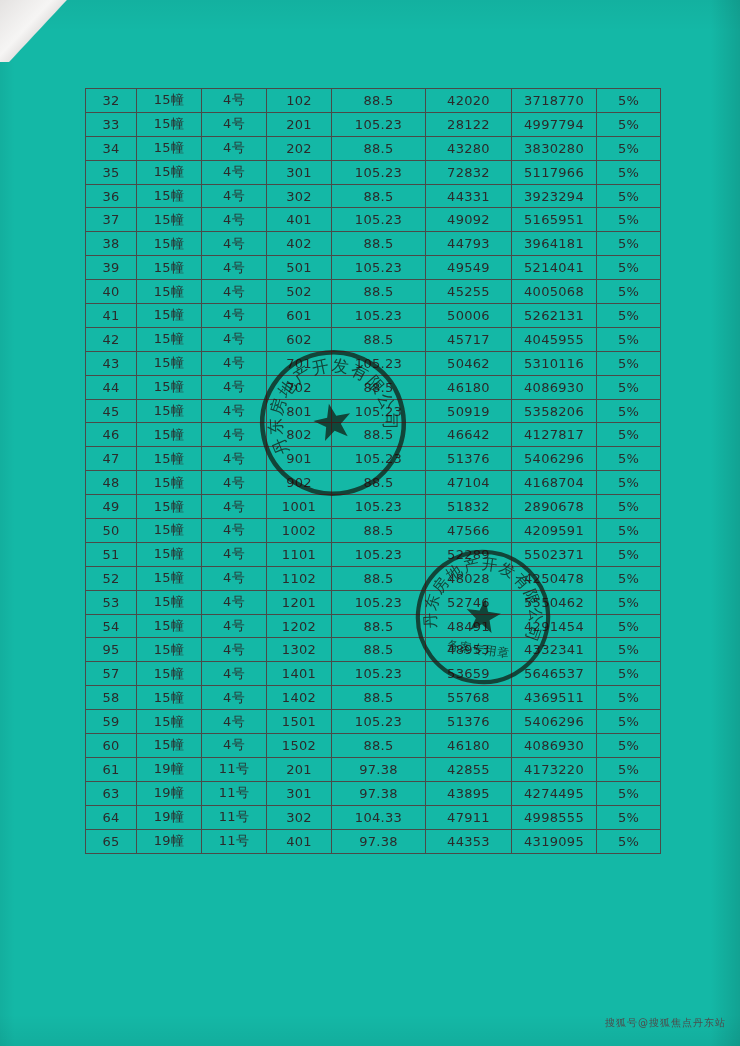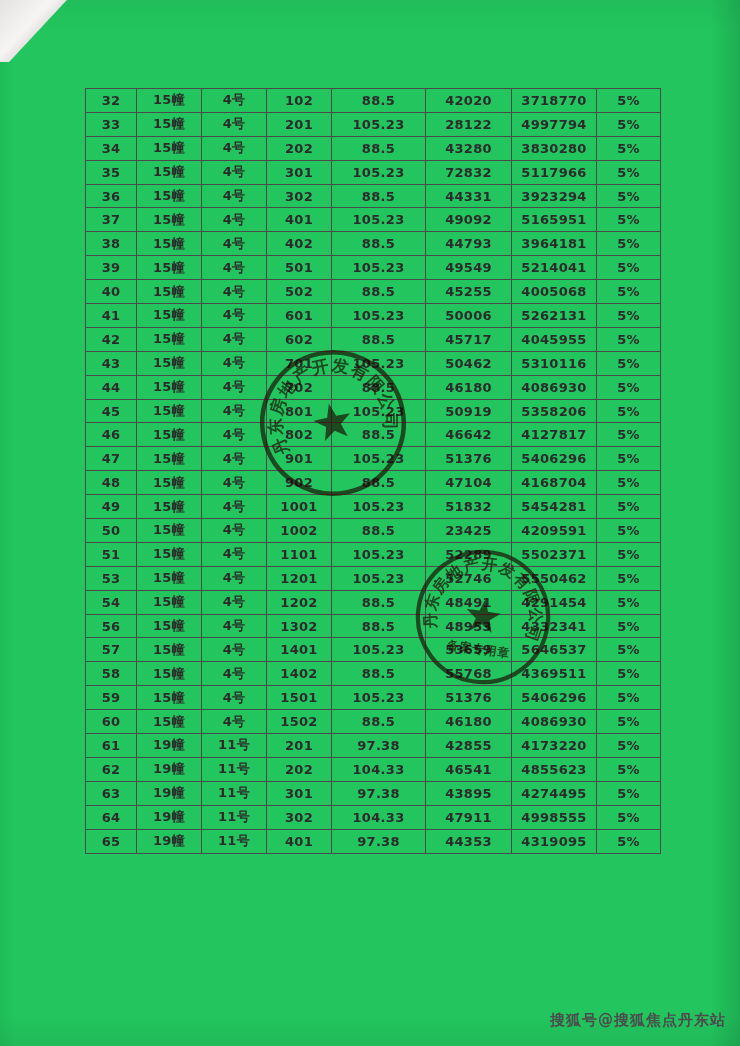--- a/index.html
+++ b/index.html
@@ -3,21 +3,21 @@
 <meta charset="utf-8">
 <style>
   * { margin:0; padding:0; box-sizing:border-box; }
   html,body { width:740px; height:1046px; }
   body {
     font-family:"DejaVu Sans","Liberation Sans",sans-serif;
     background:#f2f1f0;
     position:relative;
     overflow:hidden;
   }
-  .page { position:absolute; inset:0; background:#22c55e;font-weight:bold; }
+  .page { position:absolute; inset:0; background:#14b8a6; }
   .page-shading {
     position:absolute; inset:0; pointer-events:none;
     background:
       linear-gradient(90deg, rgba(0,0,0,0.05) 0, rgba(0,0,0,0) 2%, rgba(0,0,0,0) 96%, rgba(0,0,0,0.12) 100%),
       linear-gradient(0deg, rgba(0,0,0,0.06) 0, rgba(0,0,0,0) 3%, rgba(0,0,0,0) 97%, rgba(0,0,0,0.04) 100%);
   }
   .fold {
     position:absolute; left:0; top:0; width:86px; height:62px;
     background:linear-gradient(133deg,#e4e2e1 0%, #f6f5f4 36%, #e7e5e4 46%, rgba(0,0,0,0) 47%);
   }
@@ -35,21 +35,21 @@
   }
   .stamp {
     position:absolute;
     mix-blend-mode:multiply;
     opacity:0.82;
   }
   .stamp-1 { left:257px; top:347px; width:152px; height:152px; transform:rotate(-12deg); }
   .stamp-2 { left:413px; top:547px; width:140px; height:140px; transform:rotate(8deg); }
   .watermark {
     position:absolute; right:14px; bottom:16px;
-    font-size:15px; color:#4c4c4c; letter-spacing:1px;
+    font-size:10px; color:#4c4c4c; letter-spacing:1px;
     white-space:nowrap;
   }
 </style>
 </head>
 <body>
 
 <div class="page">
   <div class="page-shading"></div>
   <div class="fold"></div>
 
@@ -235,65 +235,75 @@
       <td>4168704</td>
       <td>5%</td>
     </tr>
         <tr>
       <td>49</td>
       <td>15幢</td>
       <td>4号</td>
       <td>1001</td>
       <td>105.23</td>
       <td>51832</td>
-      <td>5454281</td>
+      <td>2890678</td>
       <td>5%</td>
     </tr>
         <tr>
       <td>50</td>
       <td>15幢</td>
       <td>4号</td>
       <td>1002</td>
       <td>88.5</td>
-      <td>23425</td>
+      <td>47566</td>
       <td>4209591</td>
       <td>5%</td>
     </tr>
         <tr>
       <td>51</td>
       <td>15幢</td>
       <td>4号</td>
       <td>1101</td>
       <td>105.23</td>
       <td>52289</td>
       <td>5502371</td>
       <td>5%</td>
     </tr>
         <tr>
+      <td>52</td>
+      <td>15幢</td>
+      <td>4号</td>
+      <td>1102</td>
+      <td>88.5</td>
+      <td>48028</td>
+      <td>4250478</td>
+      <td>5%</td>
+    </tr>
+        <tr>
       <td>53</td>
       <td>15幢</td>
       <td>4号</td>
       <td>1201</td>
       <td>105.23</td>
       <td>52746</td>
       <td>5550462</td>
       <td>5%</td>
     </tr>
         <tr>
       <td>54</td>
       <td>15幢</td>
       <td>4号</td>
       <td>1202</td>
       <td>88.5</td>
       <td>48491</td>
       <td>4291454</td>
       <td>5%</td>
     </tr>
         <tr>
-      <td>56</td>
+      <td>95</td>
       <td>15幢</td>
       <td>4号</td>
       <td>1302</td>
       <td>88.5</td>
       <td>48953</td>
       <td>4332341</td>
       <td>5%</td>
     </tr>
         <tr>
       <td>57</td>
@@ -336,30 +346,20 @@
       <td>5%</td>
     </tr>
         <tr>
       <td>61</td>
       <td>19幢</td>
       <td>11号</td>
       <td>201</td>
       <td>97.38</td>
       <td>42855</td>
       <td>4173220</td>
-      <td>5%</td>
-    </tr>
-        <tr>
-      <td>62</td>
-      <td>19幢</td>
-      <td>11号</td>
-      <td>202</td>
-      <td>104.33</td>
-      <td>46541</td>
-      <td>4855623</td>
       <td>5%</td>
     </tr>
         <tr>
       <td>63</td>
       <td>19幢</td>
       <td>11号</td>
       <td>301</td>
       <td>97.38</td>
       <td>43895</td>
       <td>4274495</td>

